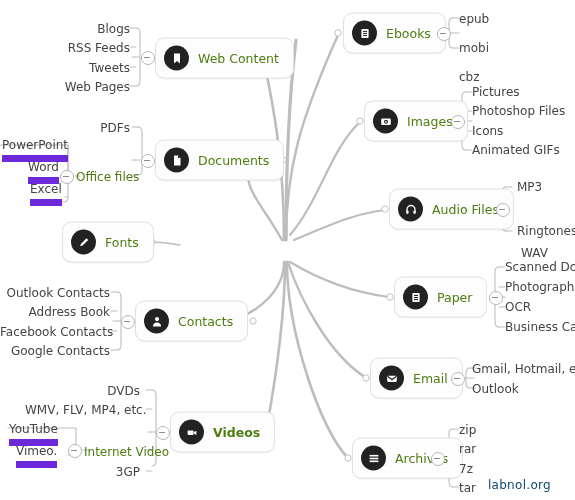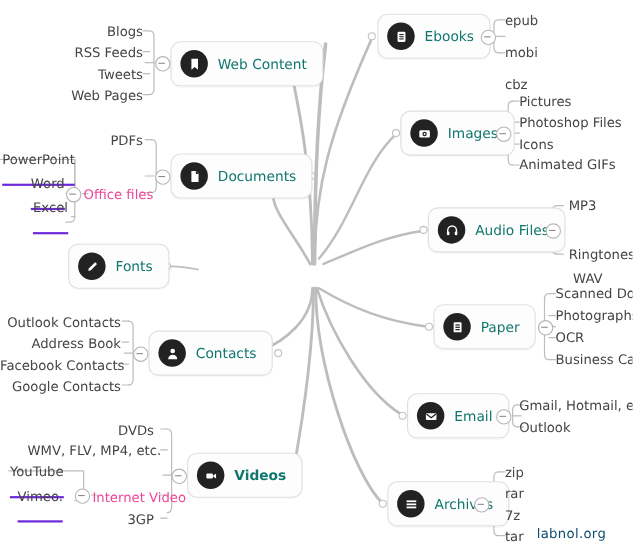--- a/index.html
+++ b/index.html
@@ -34,46 +34,46 @@
     gap:9px;
     background:#fdfdfd;
     border:1px solid #e0e0e0;
     border-radius:9px;
     padding:7px 14px 7px 8px;
     white-space:nowrap;
     box-shadow:0 1px 1px rgba(0,0,0,0.03);
   }
   .topic .label{
     font-size:12.5px;
-    color:#0f766e;
+    color:#4d7c0f;
   }
   .badge{
     width:25px;height:25px;border-radius:50%;
     background:#222222;
     display:flex;align-items:center;justify-content:center;
     flex:0 0 auto;
   }
   .badge svg{display:block;}
 
   
   .leaf{
     position:absolute;
     font-size:12px;
     color:#444444;
     white-space:nowrap;
     line-height:1;
   }
   .leaf.r{text-align:right;}
-  .leaf.u{border-bottom:2px solid #6d28d9;padding-bottom:16px;}
+  .leaf.u{border-bottom:7px solid #6d28d9;padding-bottom:4px;}
 
   
   .subtopic{
     position:absolute;
     font-size:12px;
-    color:#ec4899;
+    color:#4d7c0f;
     white-space:nowrap;
     line-height:1;
   }
 
   
   .toggle{
     position:absolute;
     width:12px;height:12px;
     border:1px solid #b6b6b6;
     border-radius:50%;

